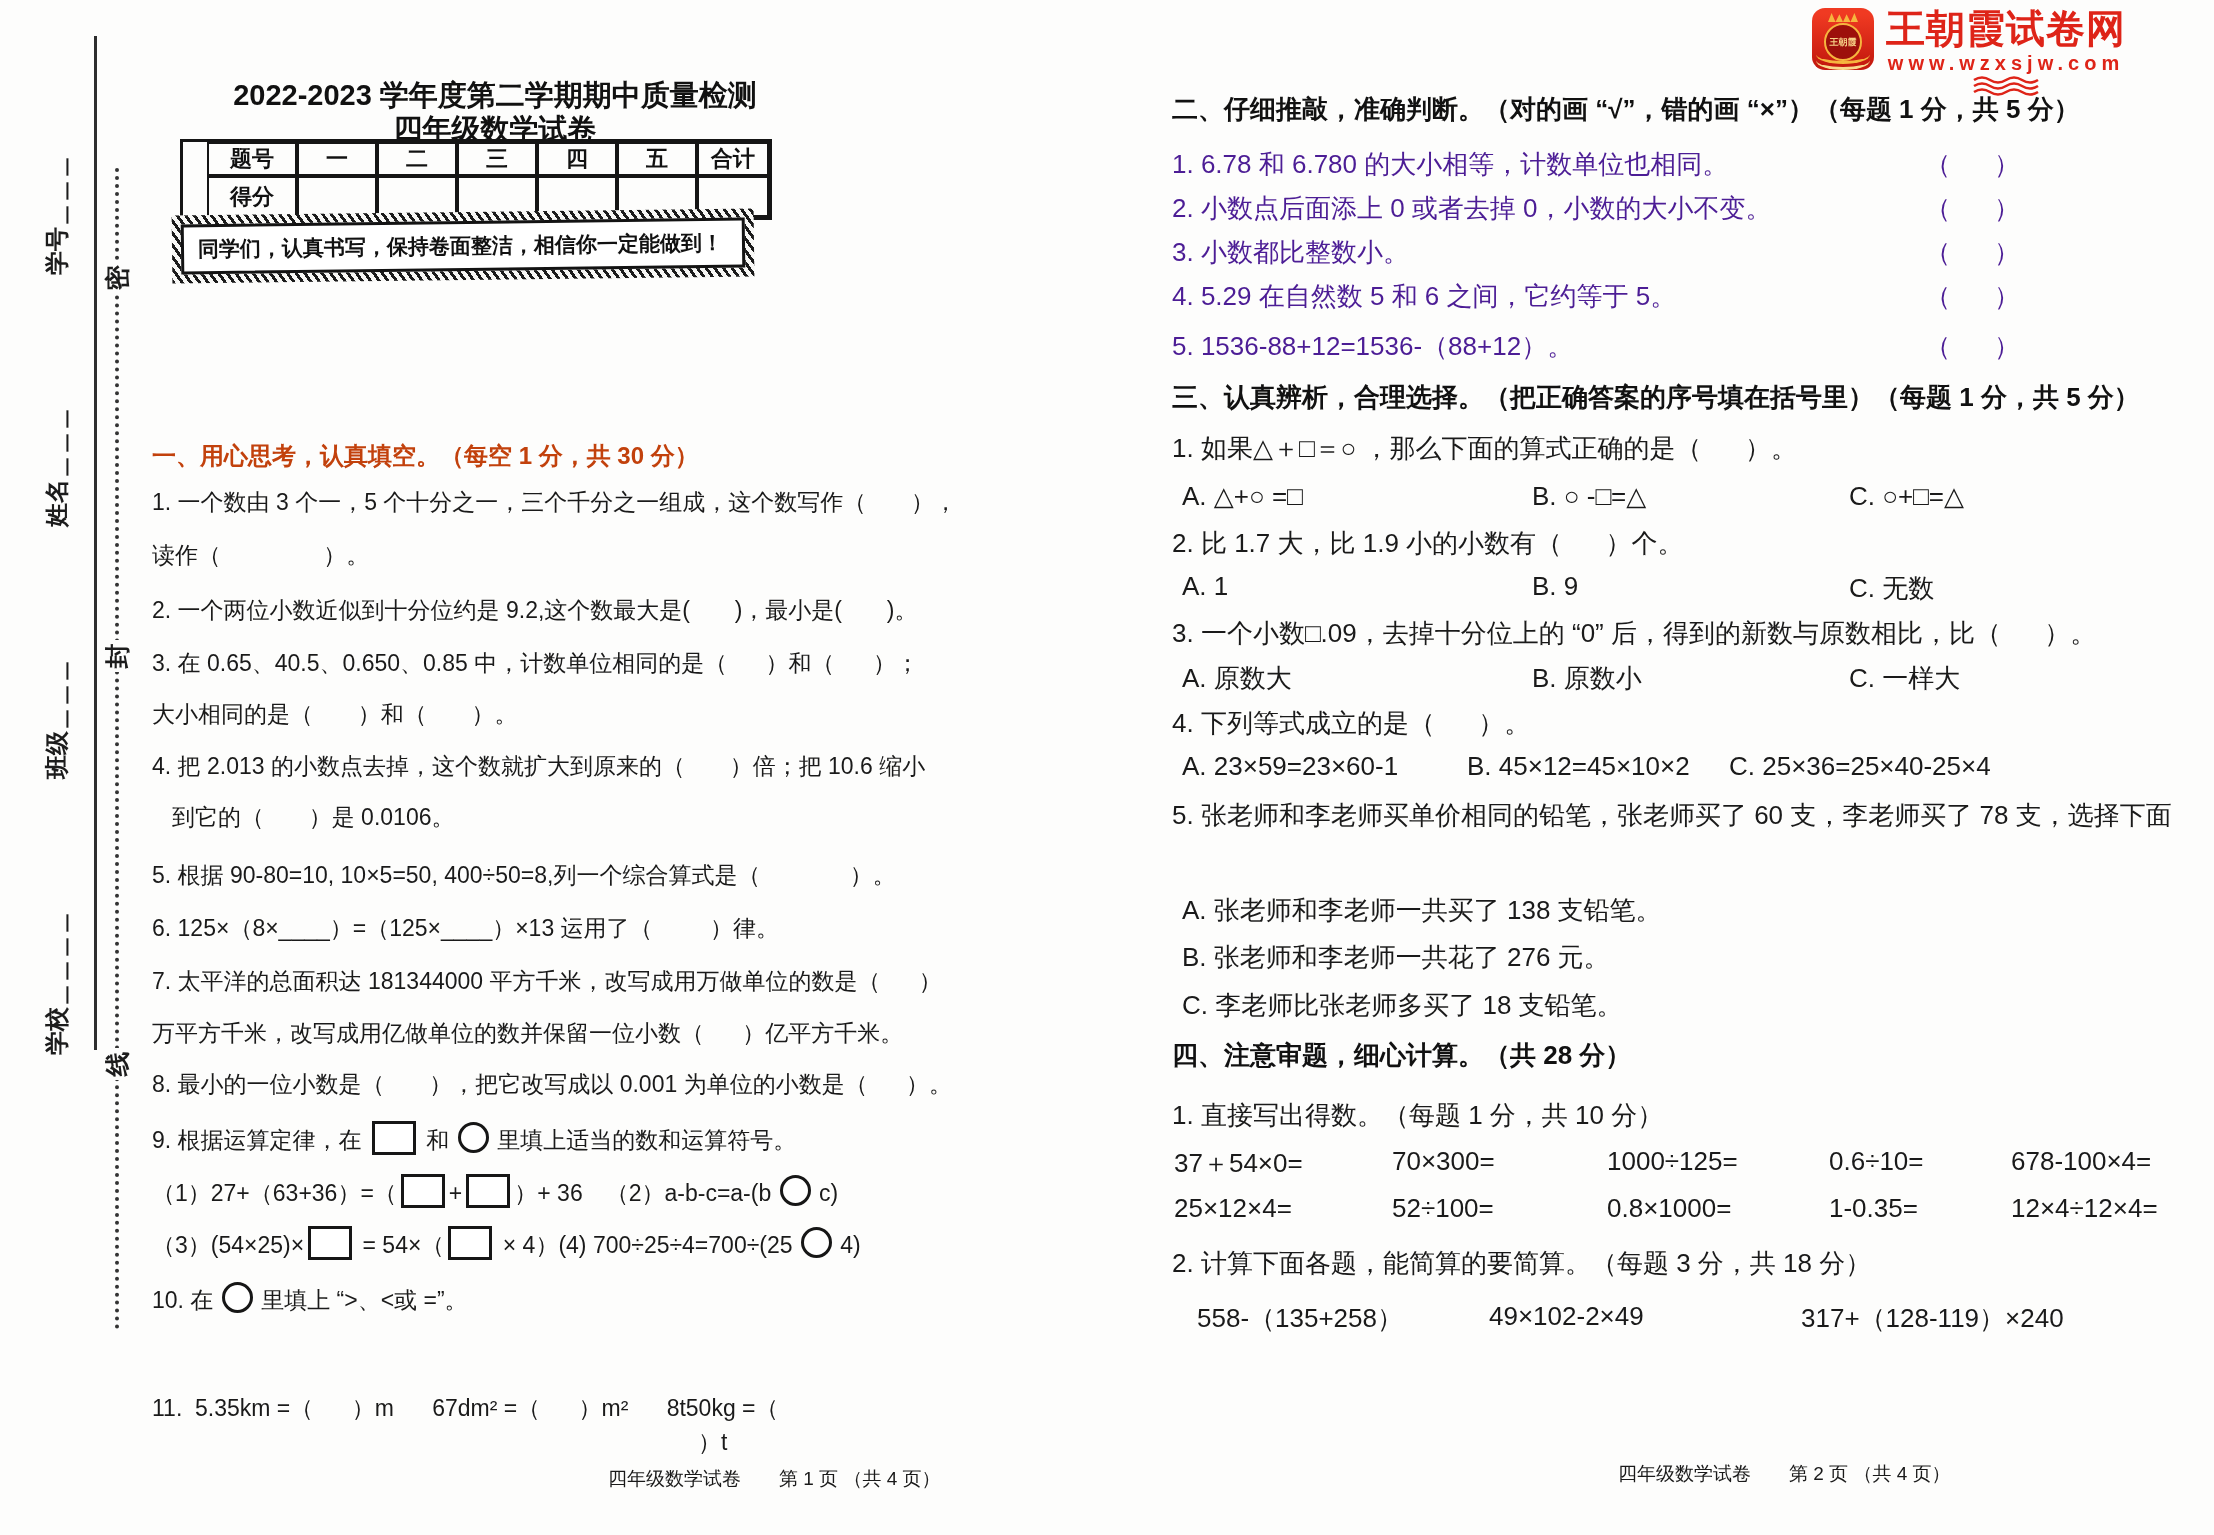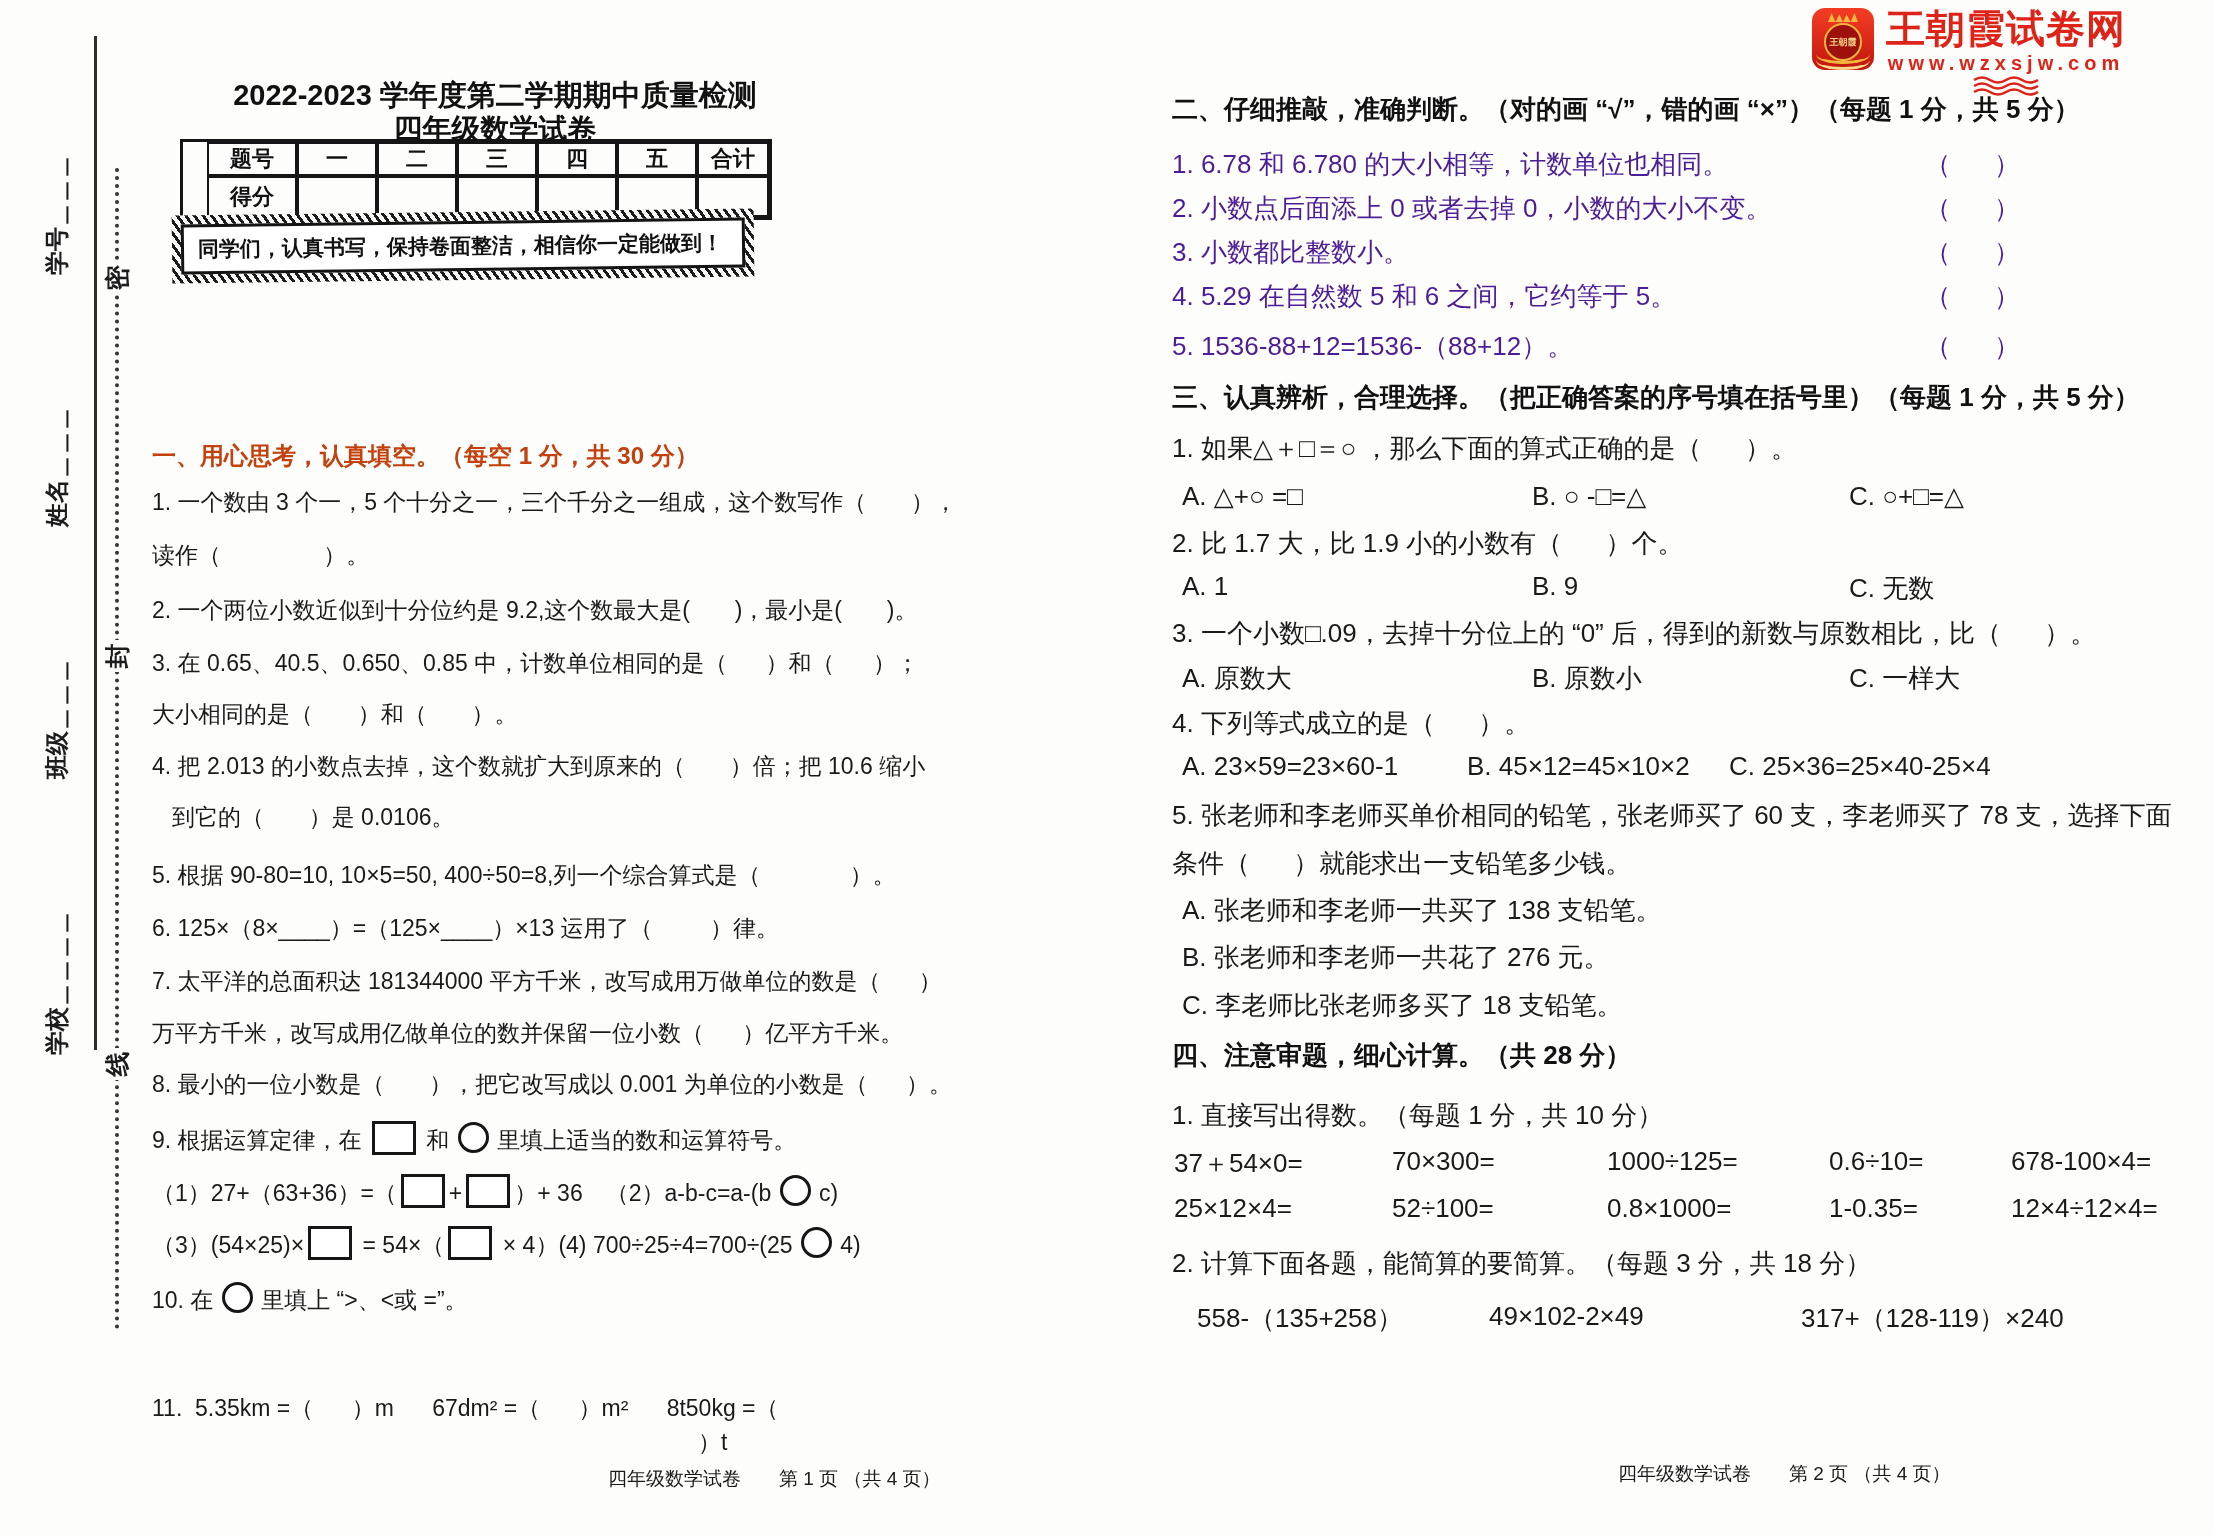--- a/index.html
+++ b/index.html
@@ -210,21 +210,20 @@
   </div>
 
   <div class="p2line" style="top:706px;">4. 下列等式成立的是（      ）。</div>
   <div class="optrow cols-eq" style="top:751px;">
     <span>A. 23×59=23×60-1</span>
     <span>B. 45×12=45×10×2</span>
     <span>C. 25×36=25×40-25×4</span>
   </div>
 
   <div class="p2line" style="top:798px;">5. 张老师和李老师买单价相同的铅笔，张老师买了 60 支，李老师买了 78 支，选择下面</div>
-  <div class="p2line" style="top:846px;">条件（      ）就能求出一支铅笔多少钱。</div>
   <div class="p2line" style="top:893px;left:10px;">A. 张老师和李老师一共买了 138 支铅笔。</div>
   <div class="p2line" style="top:940px;left:10px;">B. 张老师和李老师一共花了 276 元。</div>
   <div class="p2line" style="top:988px;left:10px;">C. 李老师比张老师多买了 18 支铅笔。</div>
 
   <div class="p2h" style="top:1038px;">四、注意审题，细心计算。（共 28 分）</div>
 
   <div class="p2line" style="top:1098px;">1. 直接写出得数。（每题 1 分，共 10 分）</div>
   <div class="calcrow" style="top:1146px;">
     <span>37＋54×0=</span>
     <span>70×300=</span>

